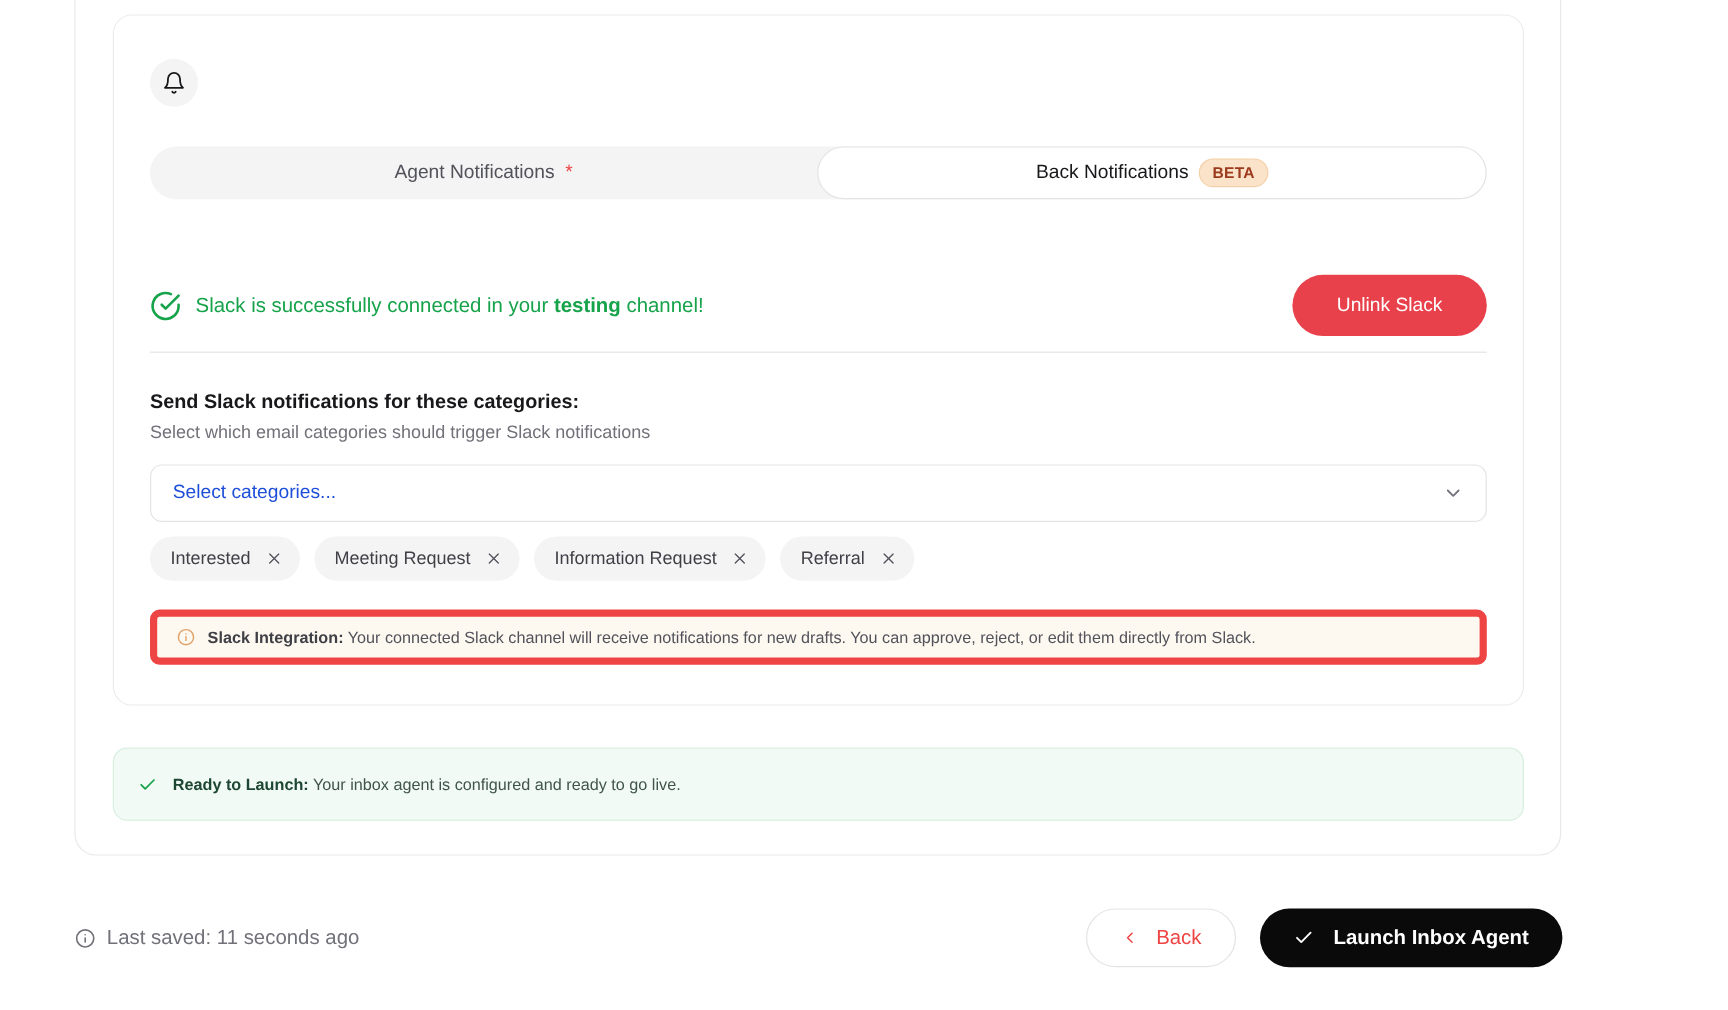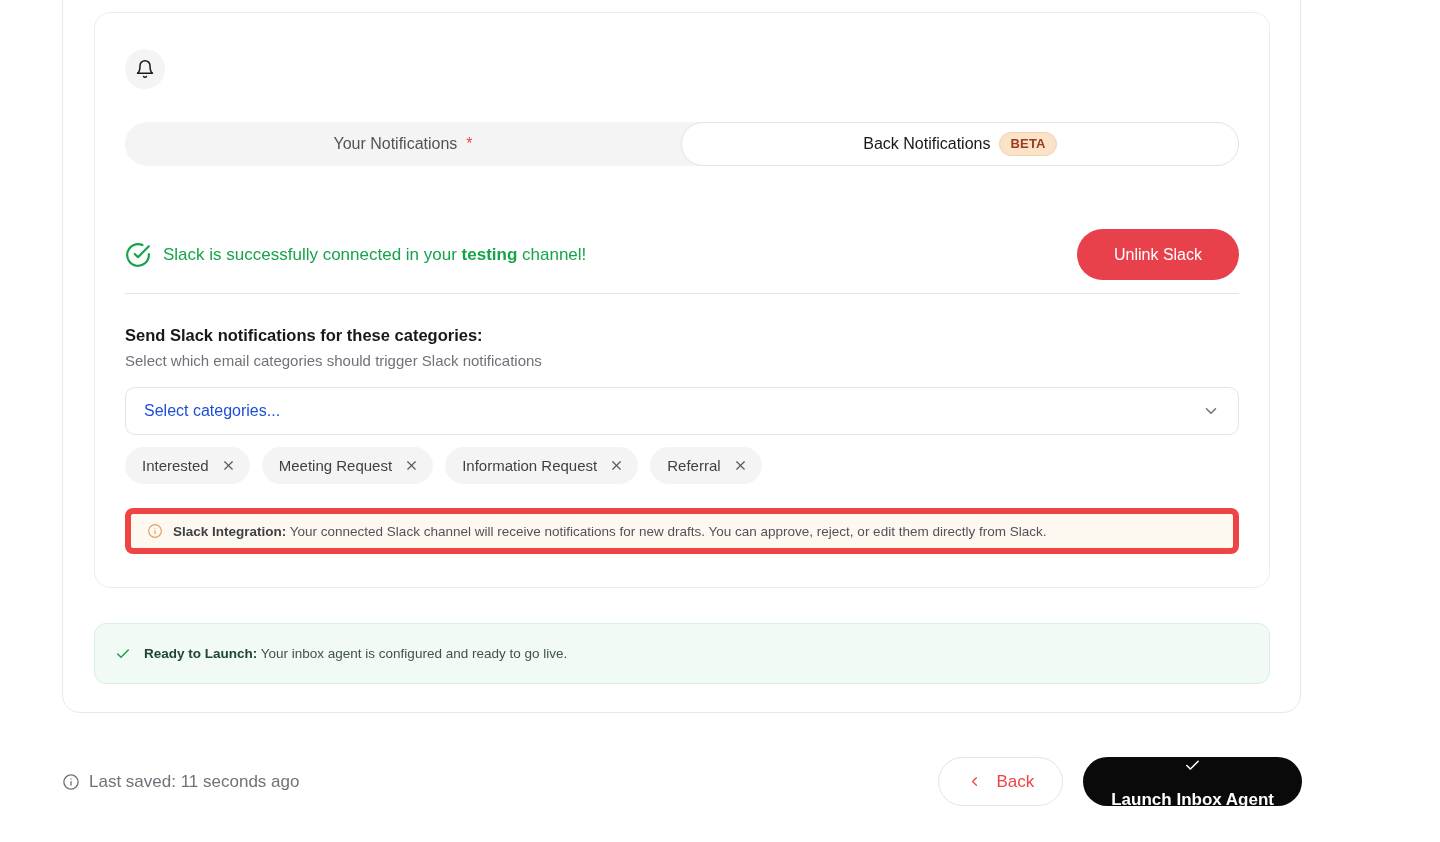--- a/index.html
+++ b/index.html
@@ -129,21 +129,21 @@
   .back-btn {
     height: 49px; padding: 0 28px;
     border: 1px solid #e4e4e7; border-radius: 9999px; background: #fff;
     display: flex; align-items: center; gap: 14px;
     font-size: 17px; color: #ef4444; cursor: pointer; font-family: inherit;
   }
   .launch-btn {
     height: 49px; padding: 0 28px;
     border-radius: 9999px; background: #0a0a0a; border: none;
     display: flex; align-items: center; gap: 16px;
-    font-size: 17px; font-weight: 600; color: #fff; cursor: pointer; font-family: inherit; flex-direction: column;
+    font-size: 17px; font-weight: 600; color: #fff; cursor: pointer; font-family: inherit;
   }
 </style>
 </head>
 <body>
 
 <div class="page">
 
   <div class="outer-card">
 
     <div class="inner-card">
@@ -152,21 +152,21 @@
         <div class="bell-circle">
           <svg width="20" height="20" viewBox="0 0 24 24" fill="none" stroke="currentColor" stroke-width="1.8" stroke-linecap="round" stroke-linejoin="round">
               <path d="M6 8a6 6 0 0 1 12 0c0 7 3 9 3 9H3s3-2 3-9"></path>
               <path d="M10.3 21a1.94 1.94 0 0 0 3.4 0"></path>
             </svg>
         </div>
       </div>
 
       <div class="tab-bar">
         <div class="tab">
-          <span>Your Notifications</span>
+          <span>Agent Notifications</span>
           <span class="req-star">*</span>
         </div>
         <div class="tab active">
           <span>Back Notifications</span>
           <span class="beta-badge">BETA</span>
         </div>
       </div>
 
       <div class="success-row">
         <div class="success-msg">

